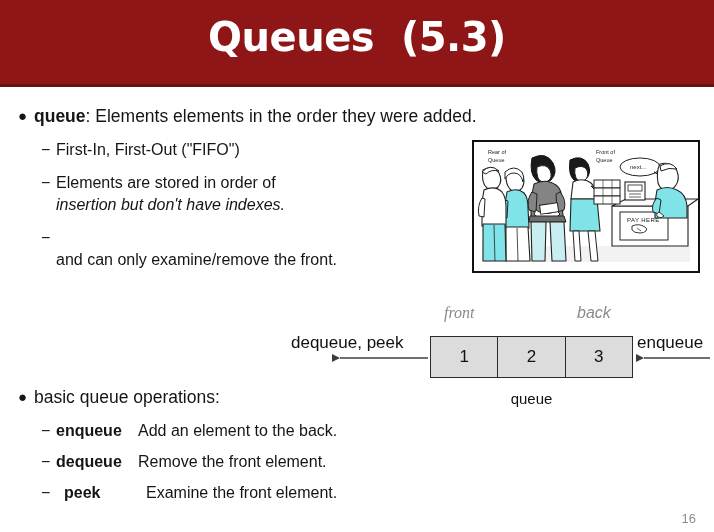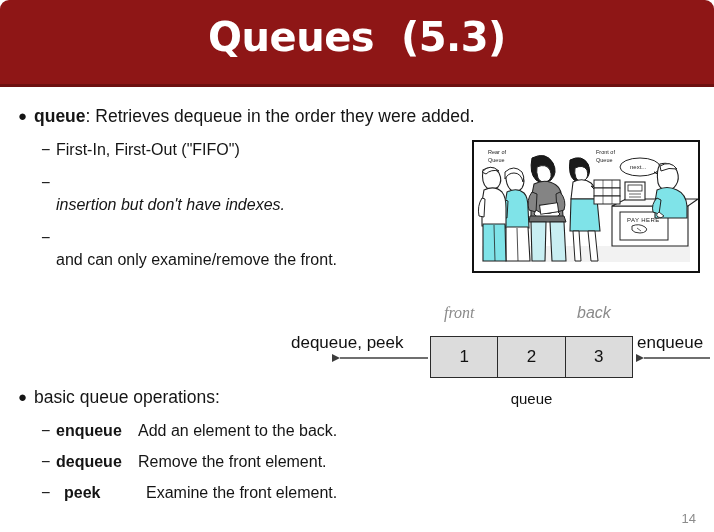--- a/index.html
+++ b/index.html
@@ -9,21 +9,20 @@
   }
   body {
     font-family: "Liberation Sans", sans-serif;
   }
   #slide {
     position: relative;
     width: 714px;
     height: 532px;
     background: #ffffff;
     overflow: hidden;
-    border-radius: 9px;
   }
 
   
   #title-banner {
     position: absolute;
     left: 0; top: 0;
     width: 714px;
     height: 84px;
     background: #8E1616;
     border-bottom: 3px solid #6d1010;
@@ -176,29 +175,29 @@
 </style>
 </head>
 <body>
 
 <div id="slide">
 
   <div id="title-banner"></div>
   <div id="slide-title">Queues  (5.3)</div>
 
   <div class="bullet-l1" style="left:34px; top:106px;">
-    <span class="dot">●</span><span class="b">queue</span><span>: Retrieves dequeue in the order they were added.</span>
+    <span class="dot">●</span><span class="b">queue</span><span>: Elements elements in the order they were added.</span>
   </div>
 
   <div class="bullet-l2" style="left:56px; top:139px;">
     <span class="dash">−</span><span>First-In, First-Out ("FIFO")</span>
   </div>
 
   <div class="bullet-l2" style="left:56px; top:172px;">
-    <span class="dash">−</span>
+    <span class="dash">−</span><span>Elements are stored in order of</span>
   </div>
   <div class="cont" style="left:56px; top:194px;font-style:italic;">insertion but don't have indexes.</div>
 
   <div class="bullet-l2" style="left:56px; top:227px;">
     <span class="dash">−</span>
   </div>
   <div class="cont" style="left:56px; top:249px;">and can only examine/remove the front.</div>
 
   <div class="bullet-l1" style="left:34px; top:387px;">
     <span class="dot">●</span><span>basic queue operations:</span>
@@ -313,15 +312,15 @@
   <div id="queue-caption">queue</div>
 
   <div class="arrow-label" style="left:291px; top:333px;text-align:center;">dequeue, peek</div>
   <div class="arrow-line" style="left:340px; top:357px; width:88px;"></div>
   <div class="arrow-head" style="left:332px; top:353.5px; transform: rotate(180deg);"></div>
 
   <div class="arrow-label" style="left:637px; top:333px;">enqueue</div>
   <div class="arrow-line" style="left:644px; top:357px; width:66px;"></div>
   <div class="arrow-head" style="left:636px; top:353.5px; transform: rotate(180deg);"></div>
 
-  <div id="page-number">14</div>
+  <div id="page-number">16</div>
 
 </div>
 
 </body></html>

